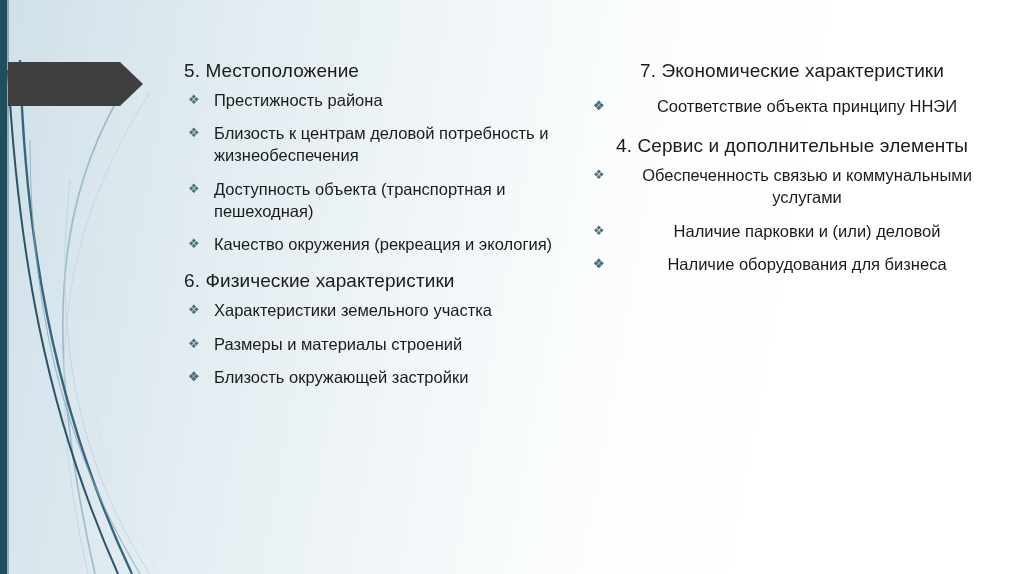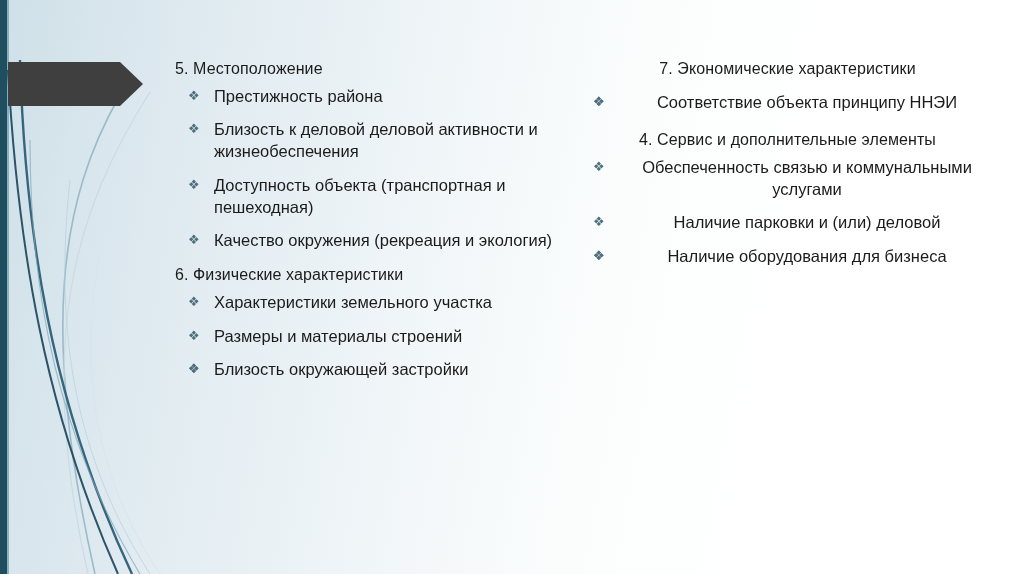--- a/index.html
+++ b/index.html
@@ -69,24 +69,24 @@
   .col-left {
     left: 0;
     width: 400px;
   }
   .col-right {
     left: 405px;
     width: 420px;
     text-align: center;
   }
   .heading {
-    font-size: 16px;
+    font-size: 19px;
     color: #1b1b1b;
     line-height: 1.35;
-    margin: 0 0 6px 5px;
+    margin: 0 0 6px 14px;
     letter-spacing: .1px;
   }
   .heading.spaced {
     margin-top: 16px;
   }
   ul.bullets {
     list-style: none;
     margin: 0 0 4px 0;
     padding: 0;
   }
@@ -128,21 +128,21 @@
     <polygon points="0,0 112,0 135,22 112,44 0,44" fill="#3f3f3f"></polygon>
   </svg>
 
   <div class="content">
 
     <div class="col col-left">
 
       <p class="heading">5. Местоположение</p>
       <ul class="bullets">
         <li><span class="marker">❖</span><span>Престижность района</span></li>
-        <li><span class="marker">❖</span><span>Близость к деловой деловой активности и жизнеобеспечения</span></li>
+        <li><span class="marker">❖</span><span>Близость к центрам деловой потребность и жизнеобеспечения</span></li>
         <li><span class="marker">❖</span><span>Доступность объекта (транспортная и пешеходная)</span></li>
         <li><span class="marker">❖</span><span>Качество окружения (рекреация и экология)</span></li>
       </ul>
 
       <p class="heading">6. Физические характеристики</p>
       <ul class="bullets">
         <li><span class="marker">❖</span><span>Характеристики земельного участка</span></li>
         <li><span class="marker">❖</span><span>Размеры и материалы строений</span></li>
         <li><span class="marker">❖</span></li>
         <li><span class="marker">❖</span><span>Близость окружающей застройки</span></li>

